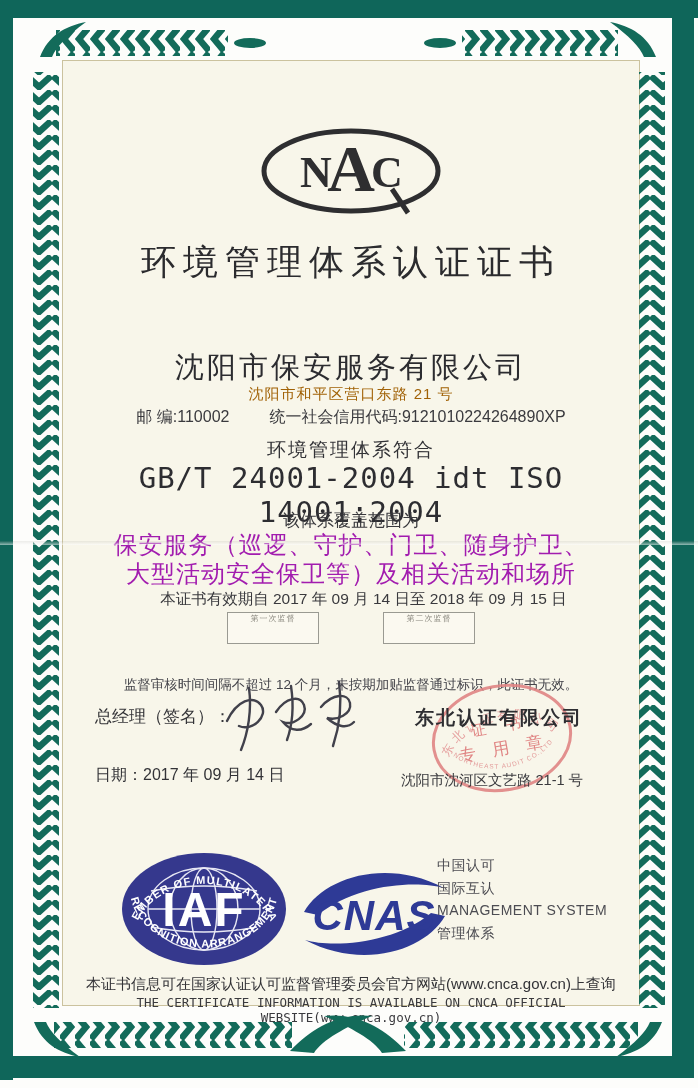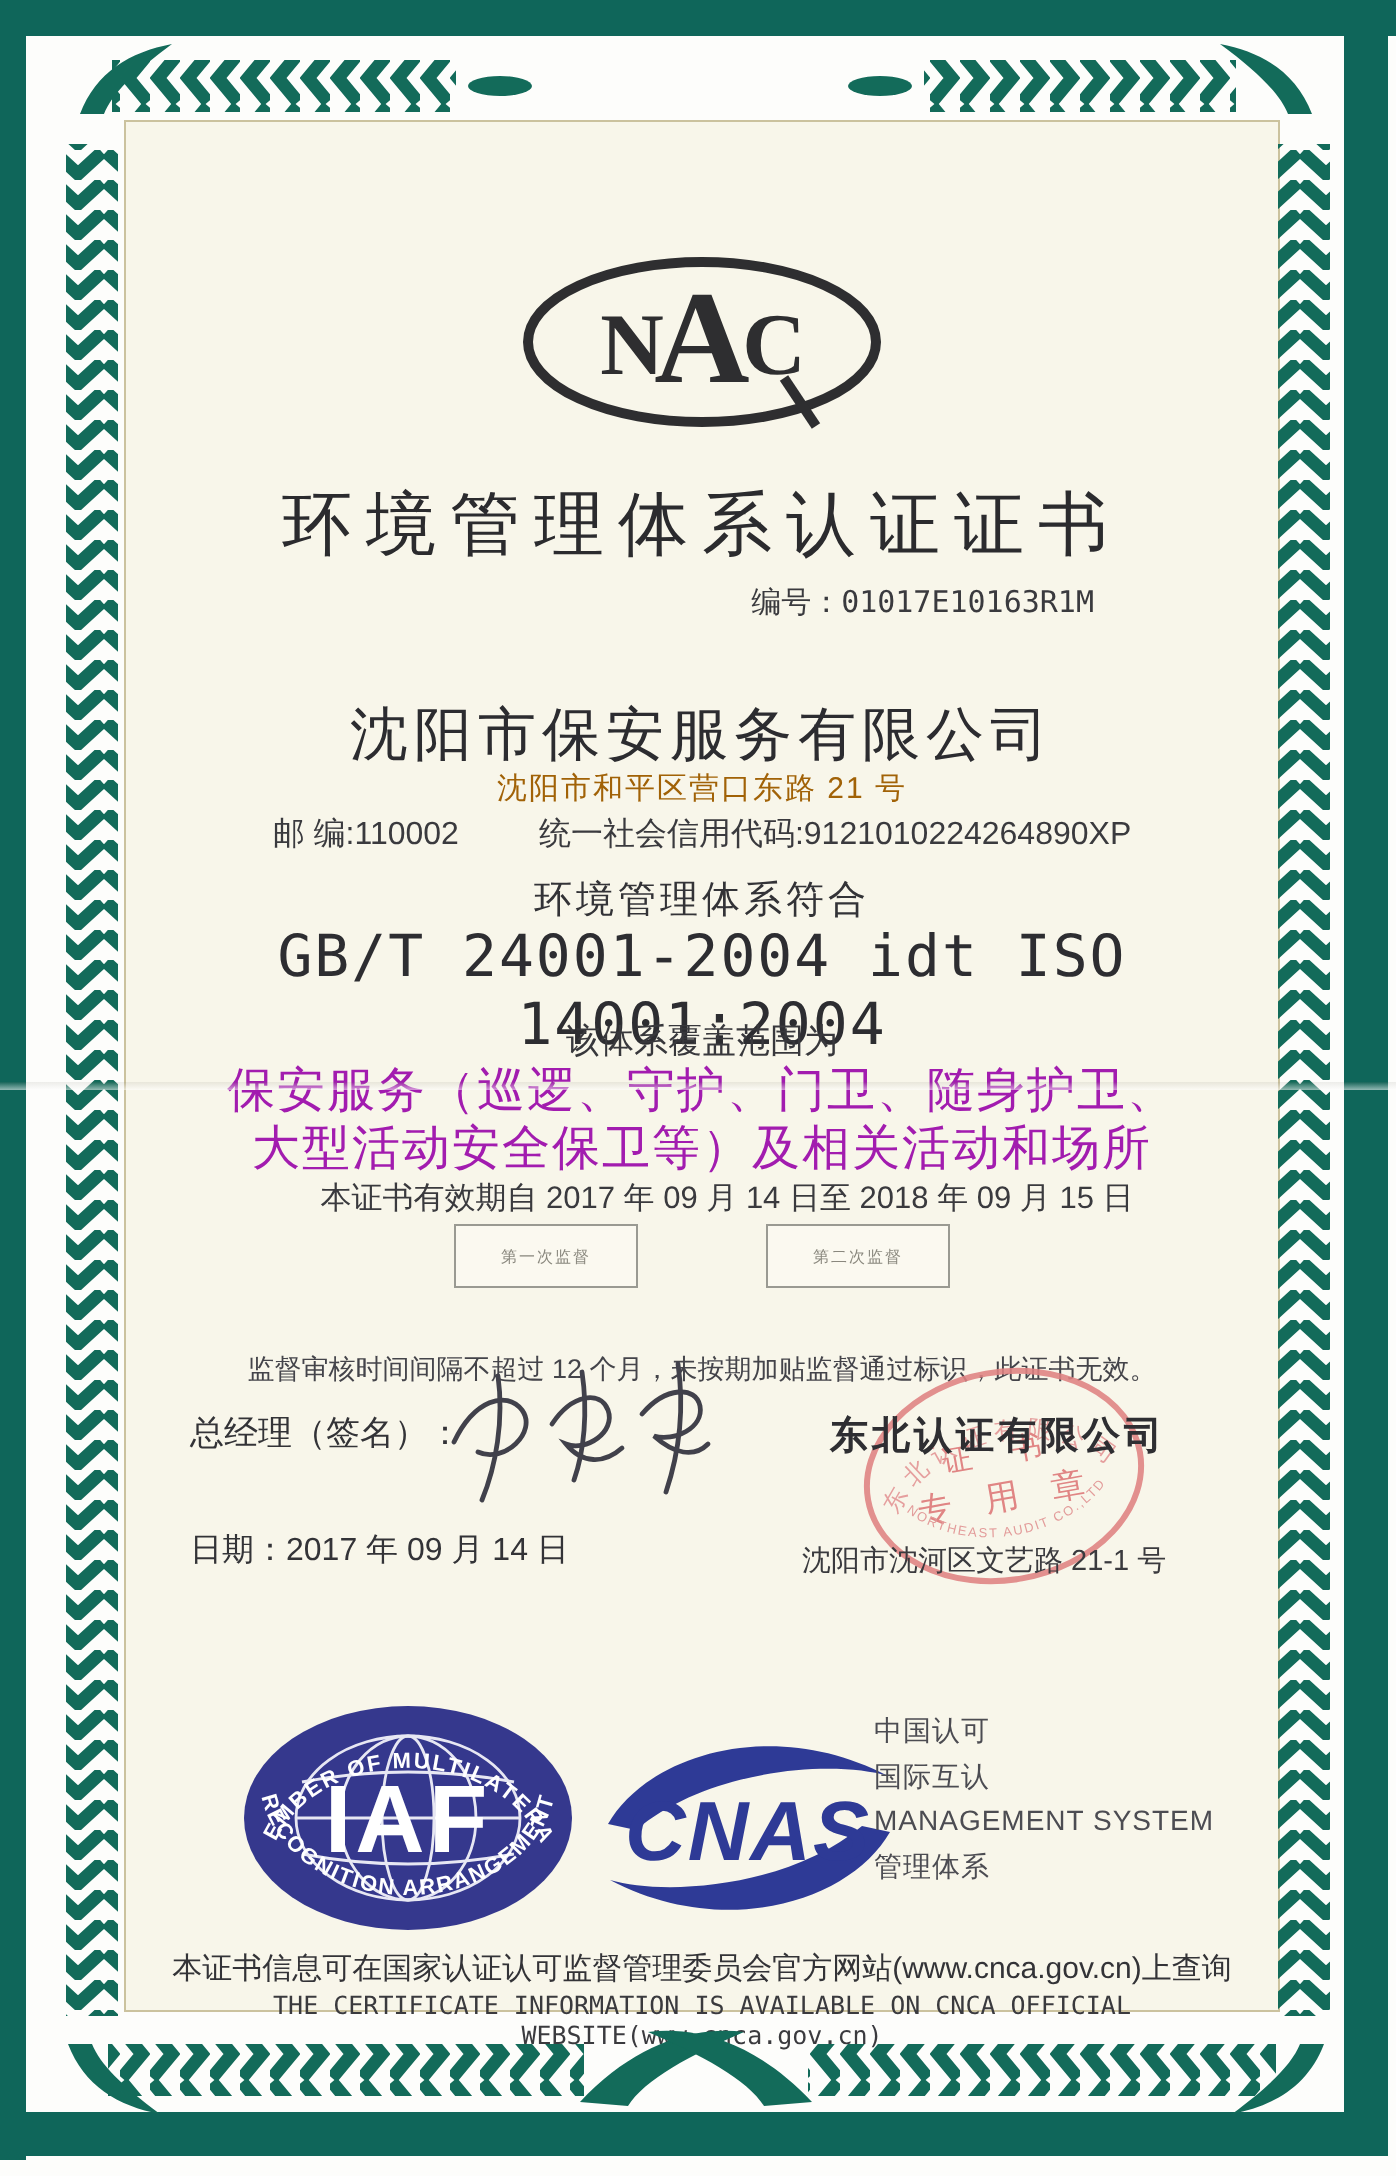--- a/index.html
+++ b/index.html
@@ -26,21 +26,21 @@
   .postline{font-size:16px;color:#3a3a3e;}
   .postline span{margin:0 20px;}
   .conform{font-size:19px;letter-spacing:2px;color:#333337;}
   .standard{font-size:29px;font-family:"DejaVu Sans Mono","Liberation Mono",monospace;
             letter-spacing:1px;color:#2d2d31;}
   .scope-intro{font-size:17px;color:#38383c;}
   .scope{font-size:24px;letter-spacing:1px;color:#a21caf;font-family:Liberation Mono, monospace;}
   .validity{font-size:15.5px;color:#3a3a3e;margin-left:25px;}
   .boxes{display:flex;justify-content:center;gap:64px;}
   .sup-box{width:90px;height:30px;border:1px solid #9a9a92;background:#fbf9f0;
-           display:flex;align-items:center;justify-content:center;
+           display:flex;align-items:flex-start;justify-content:center;
            font-size:8px;color:#8a887e;letter-spacing:1px;}
   .note{font-size:13.5px;color:#44444a;margin-top:20px;}
   .signer{font-size:17px;color:#333337;}
   .issuer{font-size:19px;font-weight:600;letter-spacing:2px;color:#2e2e32;}
   .dateline{font-size:16px;color:#333337;}
   .issuer-addr{font-size:14.5px;color:#3a3a3e;}
   .cnas-block{font-size:14px;line-height:22.5px;color:#4c4c52;letter-spacing:.5px;}
   .footer-cn{font-size:15px;color:#333337;}
   .footer-en{font-size:12.5px;font-family:"DejaVu Sans Mono","Liberation Mono",monospace;color:#3a3a3e;}
   .crease{position:absolute;left:0;top:541px;width:698px;height:4px;z-index:4;
@@ -101,21 +101,20 @@
       <line x1="136" y1="76" x2="152" y2="100" stroke="#2e2e30" stroke-width="5"></line>
       <g font-family="Liberation Serif, DejaVu Serif, serif" font-weight="700" fill="#2e2e30" text-anchor="middle">
         <text x="60" y="74" font-size="44">N</text>
         <text x="95" y="78" font-size="66">A</text>
         <text x="131" y="74" font-size="44">C</text>
       </g>
     </svg>
 
     <div class="c title" style="top:178px">环境管理体系认证证书</div>
 
-    <div class="c certno" style="top:231px"><span class="lbl">编号：</span><span>01017E10163R1M</span></div>
 
 
     <div class="c company" style="top:287px">沈阳市保安服务有限公司</div>
     <div class="c addr" style="top:324px">沈阳市和平区营口东路 21 号</div>
     <div class="c postline" style="top:346px"><span>邮 编:110002</span><span>统一社会信用代码:9121010224264890XP</span></div>
 
     <div class="c conform" style="top:376px">环境管理体系符合</div>
     <div class="c standard" style="top:400px">GB/T 24001-2004 idt ISO 14001:2004</div>
 
     <div class="c scope-intro" style="top:448px">该体系覆盖范围为</div>

